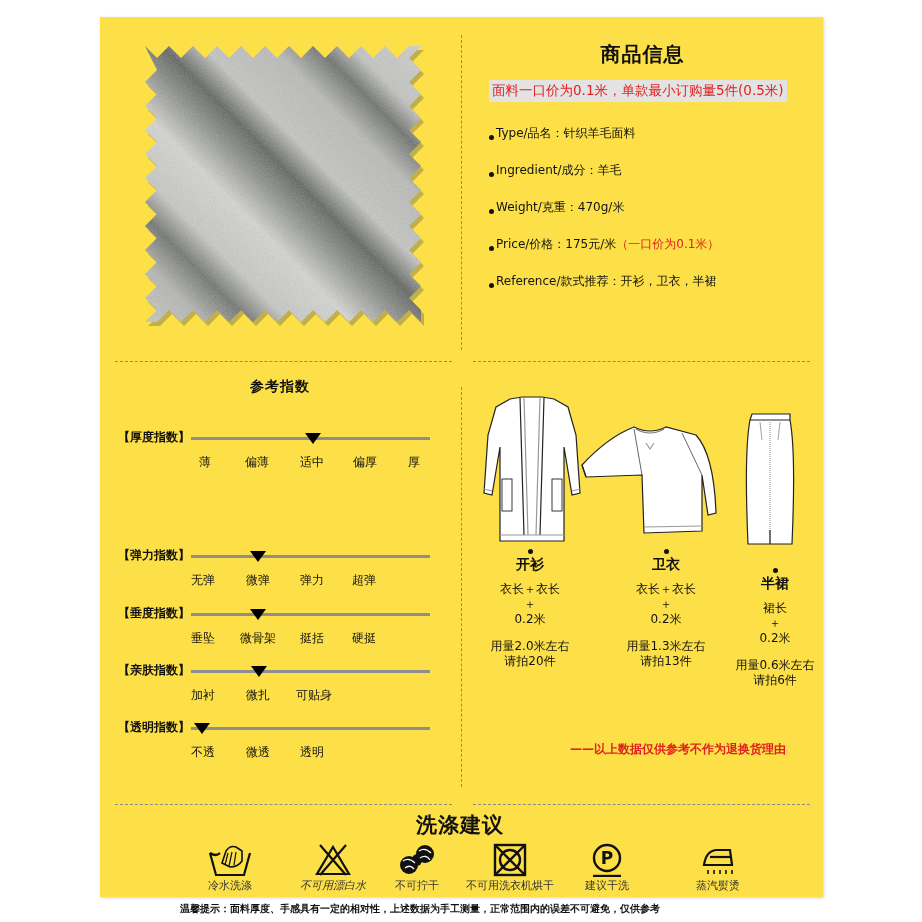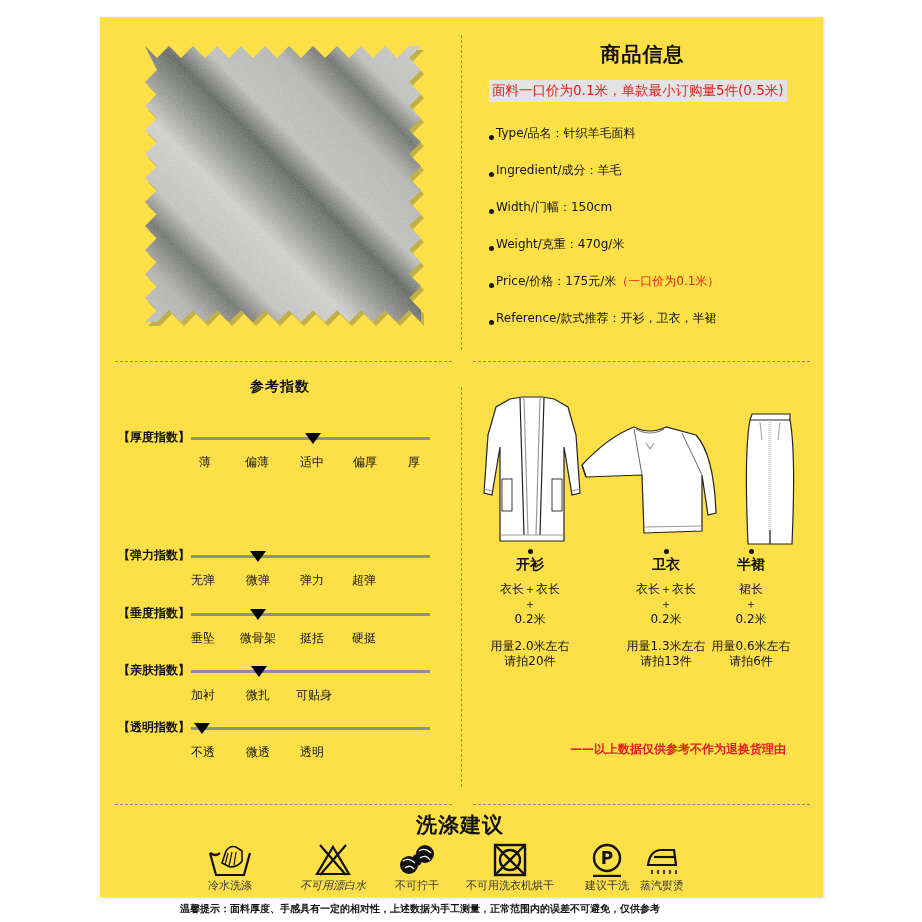--- a/index.html
+++ b/index.html
@@ -112,24 +112,20 @@
     <li class="info-item">
         <span class="dot"></span>
         <span>Type/品名：针织羊毛面料</span>
       </li>
     <li class="info-item">
         <span class="dot"></span>
         <span>Ingredient/成分：羊毛</span>
       </li>
     <li class="info-item">
         <span class="dot"></span>
-        <span>Width/门幅：150cm</span>
-      </li>
-    <li class="info-item">
-        <span class="dot"></span>
         <span>Weight/克重：470g/米</span>
       </li>
     <li class="info-item">
         <span class="dot"></span>
         <span>Price/价格：175元/米</span>
         <span class="red">（一口价为0.1米）</span>
       </li>
     <li class="info-item">
         <span class="dot"></span>
         <span>Reference/款式推荐：开衫，卫衣，半裙</span>
@@ -236,21 +232,21 @@
       <span class="gline">衣长＋衣长</span>
       <span class="gline">＋</span>
       <span class="gline">0.2米</span>
     </div>
     <div>
       <span class="gline" style="white-space:nowrap; margin-left:-12px; margin-right:-12px;">用量1.3米左右</span>
       <span class="gline">请拍13件</span>
     </div>
   </div>
 
-  <div class="garment-col" style="left:616px; width:70px;">
+  <div class="garment-col" style="left:640px; width:70px;margin-top:19px;">
     <div class="gdot"></div>
     <div class="gname">半裙</div>
     <div class="gfml">
       <span class="gline">裙长</span>
       <span class="gline">＋</span>
       <span class="gline">0.2米</span>
     </div>
     <div>
       <span class="gline" style="white-space:nowrap; margin-left:-12px; margin-right:-12px;">用量0.6米左右</span>
       <span class="gline">请拍6件</span>
@@ -300,21 +296,21 @@
 
   <div class="wash-item" style="left:477px; width:60px;">
     <svg width="36" height="34" viewBox="0 0 36 34" fill="none" stroke="#111" stroke-width="2.4">
       <circle cx="18" cy="15" r="13"></circle>
       <path d="M4,33 L32,33"></path>
       <text x="18" y="21" text-anchor="middle" font-family="DejaVu Sans, sans-serif" font-weight="bold" font-size="17" fill="#111" stroke="none">P</text>
     </svg>
     <span class="wlabel">建议干洗</span>
   </div>
 
-  <div class="wash-item" style="left:532px; width:60px;">
+  <div class="wash-item" style="left:588px; width:60px;">
     <svg width="40" height="34" viewBox="0 0 40 34" fill="none" stroke="#111" stroke-width="2.2">
       <path d="M6,22 Q8,8 18,7 L32,7 L34,22 Z"></path>
       <path d="M12,14 L33,14"></path>
       <path d="M10,27 L10,31 M16,27 L16,31 M22,27 L22,31 M28,27 L28,31 M34,27 L34,31" stroke-width="1.6"></path>
     </svg>
     <span class="wlabel">蒸汽熨烫</span>
   </div>
 </div>
 
 <div class="footer">温馨提示：面料厚度、手感具有一定的相对性，上述数据为手工测量，正常范围内的误差不可避免，仅供参考</div>

